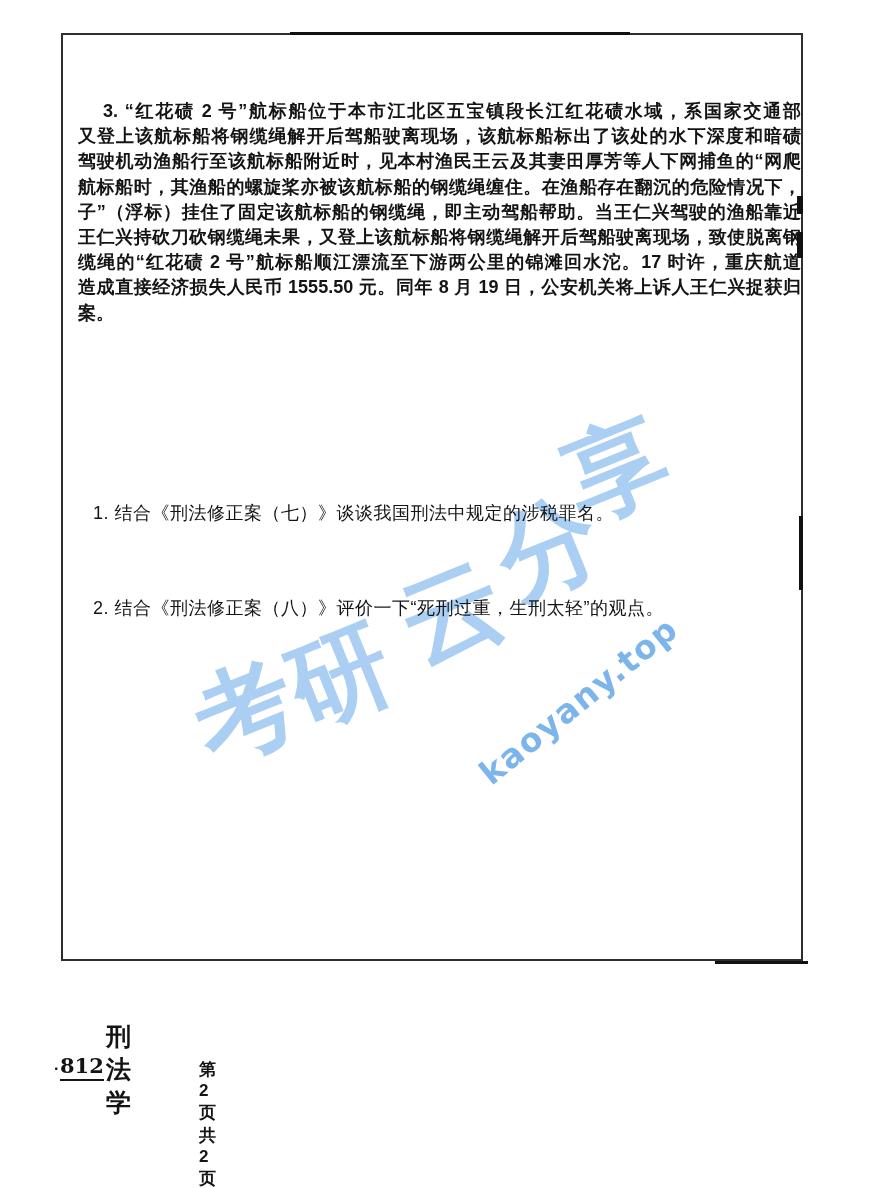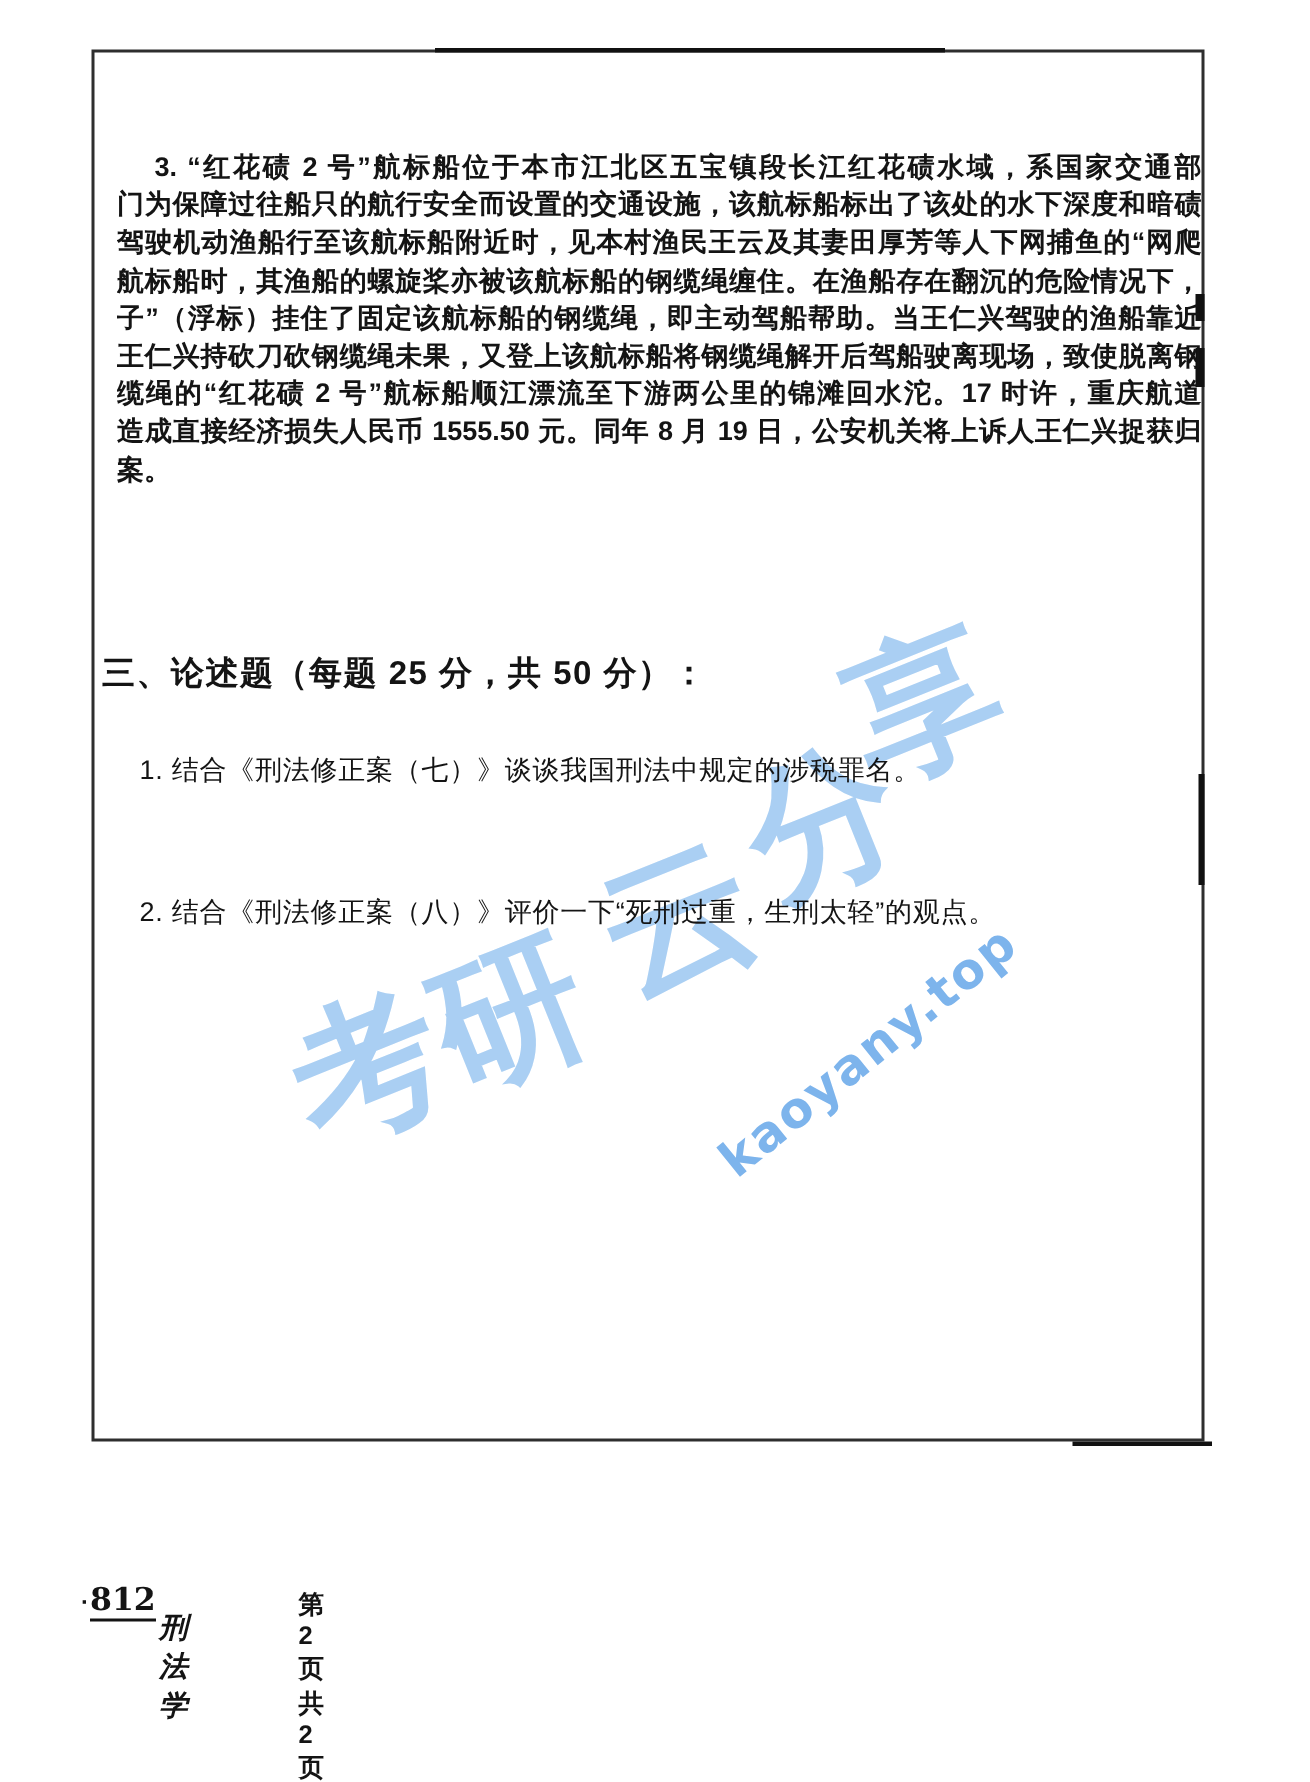--- a/index.html
+++ b/index.html
@@ -63,21 +63,21 @@
   }
 
   
   .footer{position:absolute;left:0;top:0;z-index:3;}
   .footer-dot{position:absolute;left:54px;top:1060px;font-size:16px;font-weight:700;}
   .footer-code{
     position:absolute;left:60px;top:1053px;font-size:21px;font-weight:800;
     font-family:"DejaVu Serif",serif;border-bottom:2px solid #141414;padding-bottom:1px;
   }
   .footer-course{
-    position:absolute;left:106px;top:1072px;font-size:19px;font-weight:700;font-style:italic;
+    position:absolute;left:106px;top:1020px;font-size:25px;font-weight:700;
     font-family:"DejaVu Serif",serif;letter-spacing:1px;
   }
   .footer-page{
     position:absolute;left:199px;top:1058px;font-size:17px;font-weight:600;letter-spacing:2px;
   }
 </style>
 </head>
 <body>
 
 <div class="screen">
@@ -91,31 +91,30 @@
 
   <span class="wm-char wm-c0">考</span>
   <span class="wm-char wm-c1">研</span>
   <span class="wm-char wm-c2">云</span>
   <span class="wm-char wm-c3">分</span>
   <span class="wm-char wm-c4">享</span>
   <div class="wm-domain">kaoyany.top</div>
 
   <div class="case-paragraph">
     <div class="case-line indent">3. “红花碛 2 号”航标船位于本市江北区五宝镇段长江红花碛水域，系国家交通部</div>
-    <div class="case-line">门为保障过往船只的航行安全而设置的交通设施，该航标船标出了该处的水下深度和暗碛</div>
+    <div class="case-line">又登上该航标船将钢缆绳解开后驾船驶离现场，该航标船标出了该处的水下深度和暗碛</div>
     <div class="case-line">驾驶机动渔船行至该航标船附近时，见本村渔民王云及其妻田厚芳等人下网捕鱼的“网爬</div>
     <div class="case-line">航标船时，其渔船的螺旋桨亦被该航标船的钢缆绳缠住。在渔船存在翻沉的危险情况下，</div>
     <div class="case-line">子”（浮标）挂住了固定该航标船的钢缆绳，即主动驾船帮助。当王仁兴驾驶的渔船靠近</div>
     <div class="case-line">王仁兴持砍刀砍钢缆绳未果，又登上该航标船将钢缆绳解开后驾船驶离现场，致使脱离钢</div>
     <div class="case-line">缆绳的“红花碛 2 号”航标船顺江漂流至下游两公里的锦滩回水沱。17 时许，重庆航道</div>
     <div class="case-line">造成直接经济损失人民币 1555.50 元。同年 8 月 19 日，公安机关将上诉人王仁兴捉获归</div>
     <div class="case-line no-just">案。</div>
   </div>
 
-  <div class="section-heading">三、论述题（每题 25 分，共 50 分）：</div>
 
   <div class="essay-question q1">1. 结合《刑法修正案（七）》谈谈我国刑法中规定的涉税罪名。</div>
   <div class="essay-question q2">2. 结合《刑法修正案（八）》评价一下“死刑过重，生刑太轻”的观点。</div>
 
   <div class="footer">
     <span class="footer-dot">·</span>
     <span class="footer-code">812</span>
     <span class="footer-course">刑法学</span>
     <span class="footer-page">第 2 页 共 2 页</span>
   </div>

